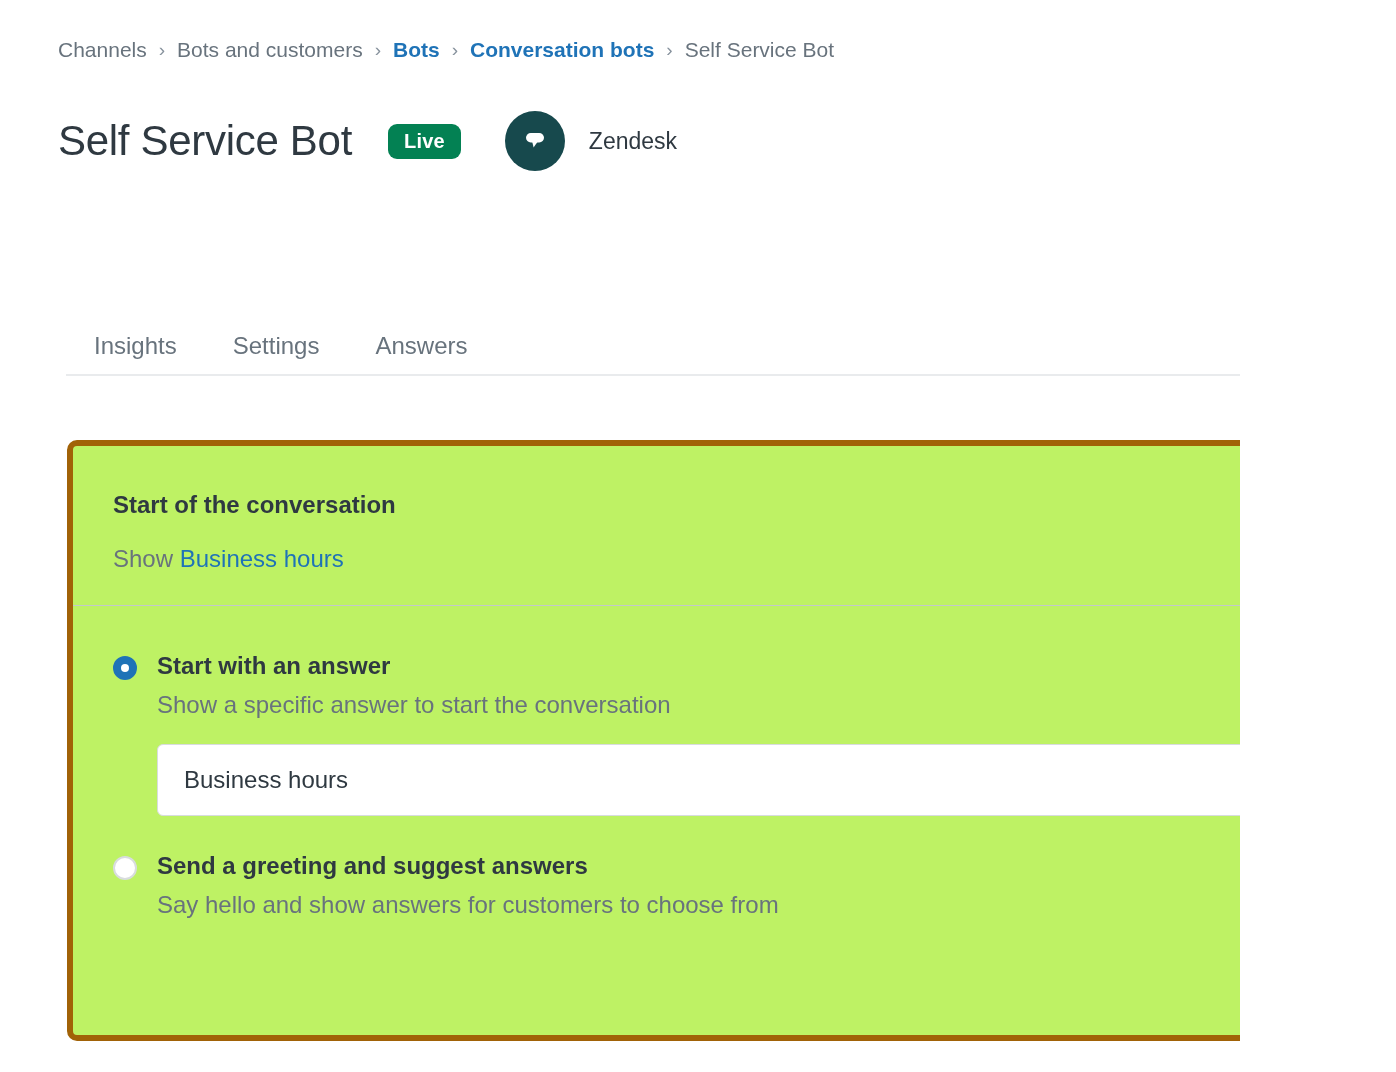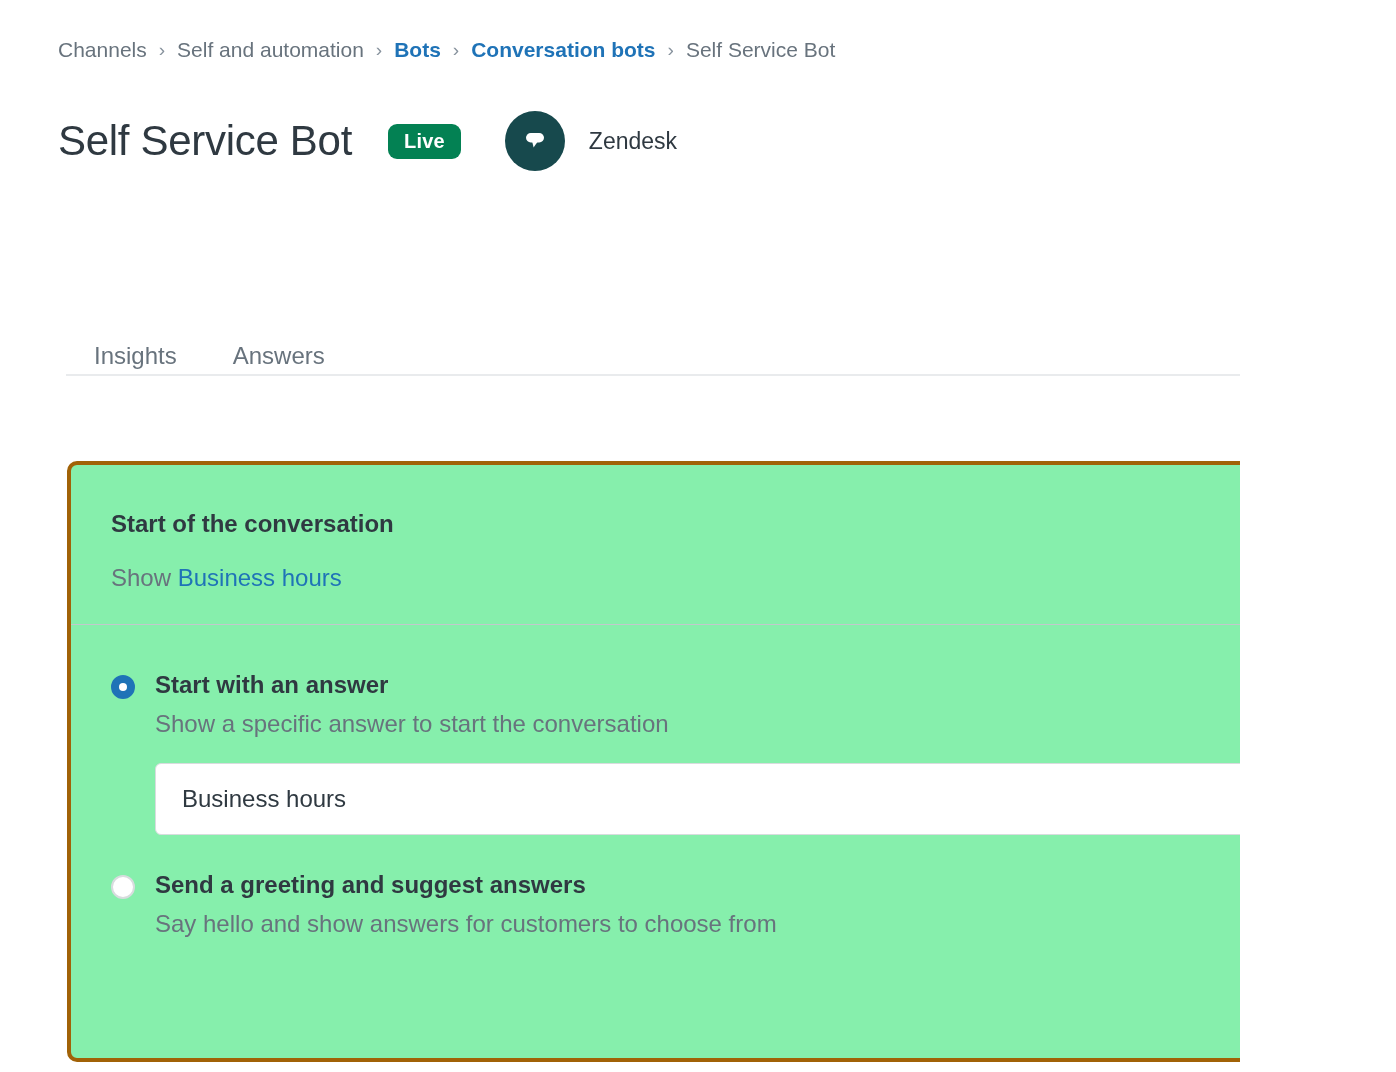--- a/index.html
+++ b/index.html
@@ -102,21 +102,21 @@
     left: 0;
     right: 0;
     bottom: 0;
     height: 2px;
     background: #e9ebed;
   }
   .tab {
     position: relative;
     font-size: 24px;
     color: #68737d;
-    padding: 0 28px 8px 28px;
+    padding: 0 28px 18px 28px;
     cursor: pointer;
     line-height: 1;
     background: none;
     border: none;
     font-family: inherit;
   }
   .tab.active {
     color: #1f73b7;
   }
   .tab.active::after {
@@ -127,25 +127,25 @@
     bottom: 0;
     height: 4px;
     background: #1f73b7;
     z-index: 2;
   }
 
   
   .card {
     position: absolute;
     left: 67px;
-    top: 461px;
+    top: 440px;
     width: 1277px;
     height: 601px;
-    background: #86efac;
-    border: 4px solid #a16207;
+    background: #bef264;
+    border: 6px solid #a16207;
     border-radius: 10px;
   }
   .card-header {
     position: relative;
     height: 160px;
     padding: 46px 40px 0 40px;
     border-bottom: 1px solid #c2c8cc;
   }
   .card-title {
     font-size: 24px;
@@ -255,21 +255,21 @@
   }
 </style>
 </head>
 <body>
 
 <div class="page">
 
   <nav class="breadcrumb">
     <span class="crumb">Channels</span>
     <span class="crumb-sep">›</span>
-    <span class="crumb">Self and automation</span>
+    <span class="crumb">Bots and customers</span>
     <span class="crumb-sep">›</span>
     <span class="crumb link">Bots</span>
     <span class="crumb-sep">›</span>
     <span class="crumb link">Conversation bots</span>
     <span class="crumb-sep">›</span>
     <span class="crumb">Self Service Bot</span>
   </nav>
 
   <div class="title-row">
     <h1 class="page-title">Self Service Bot</h1>
@@ -283,20 +283,21 @@
           <path d="M12.2 17.8 L17.6 17.8 L13.6 23.4 Z" fill="#ffffff"></path>
         </svg>
       </span>
     </span>
 
     <span class="channel-name">Zendesk</span>
   </div>
 
   <div class="tabs">
     <button class="tab">Insights</button>
+    <button class="tab">Settings</button>
     <button class="tab">Answers</button>
   </div>
 
   <section class="card">
 
     <div class="card-header">
       <div class="card-title">Start of the conversation</div>
       <div class="card-subtitle">
         <span>Show</span>
         <span class="sub-link">Business hours</span>

